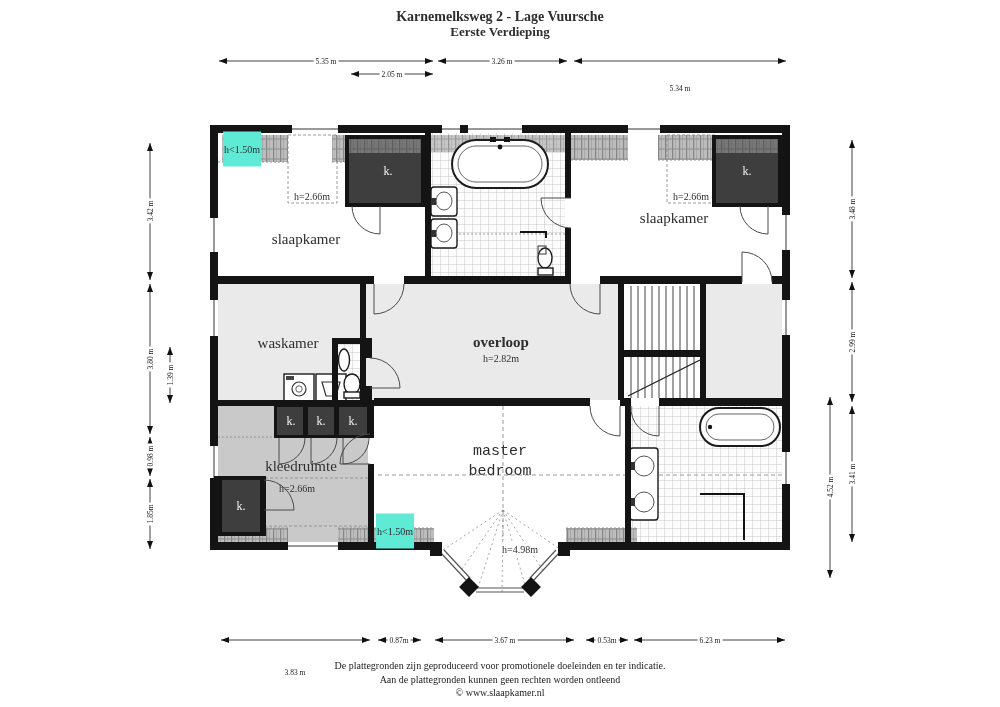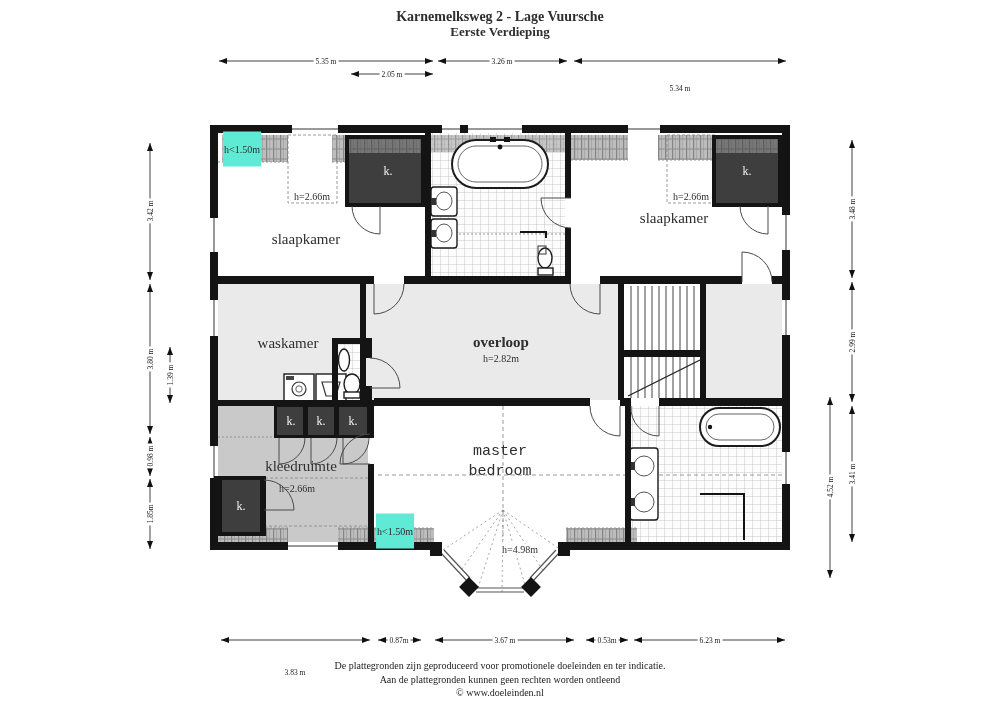--- a/index.html
+++ b/index.html
@@ -299,15 +299,15 @@
 <div class="abs dml dmv" style="left:150px;top:456px;">0.98 m</div>
 <div class="abs dml dmv" style="left:150px;top:514px;">1.85m</div>
 <div class="abs dml dmv" style="left:170px;top:375px;">1.39 m</div>
 <div class="abs dml dmv" style="left:852px;top:209px;">3.48 m</div>
 <div class="abs dml dmv" style="left:852px;top:342px;">2.99 m</div>
 <div class="abs dml dmv" style="left:852px;top:474px;">3.41 m</div>
 <div class="abs dml dmv" style="left:830px;top:487px;">4.52 m</div>
 
 <div class="abs ftr" style="left:500px;top:665px;">De plattegronden zijn geproduceerd voor promotionele doeleinden en ter indicatie.</div>
 <div class="abs ftr" style="left:500px;top:679px;">Aan de plattegronden kunnen geen rechten worden ontleend</div>
-<div class="abs ftr" style="left:500px;top:692px;">© www.doeleinden.nl</div>
+<div class="abs ftr" style="left:500px;top:692px;">© www.slaapkamer.nl</div>
 
 </div>
 
 </body></html>

